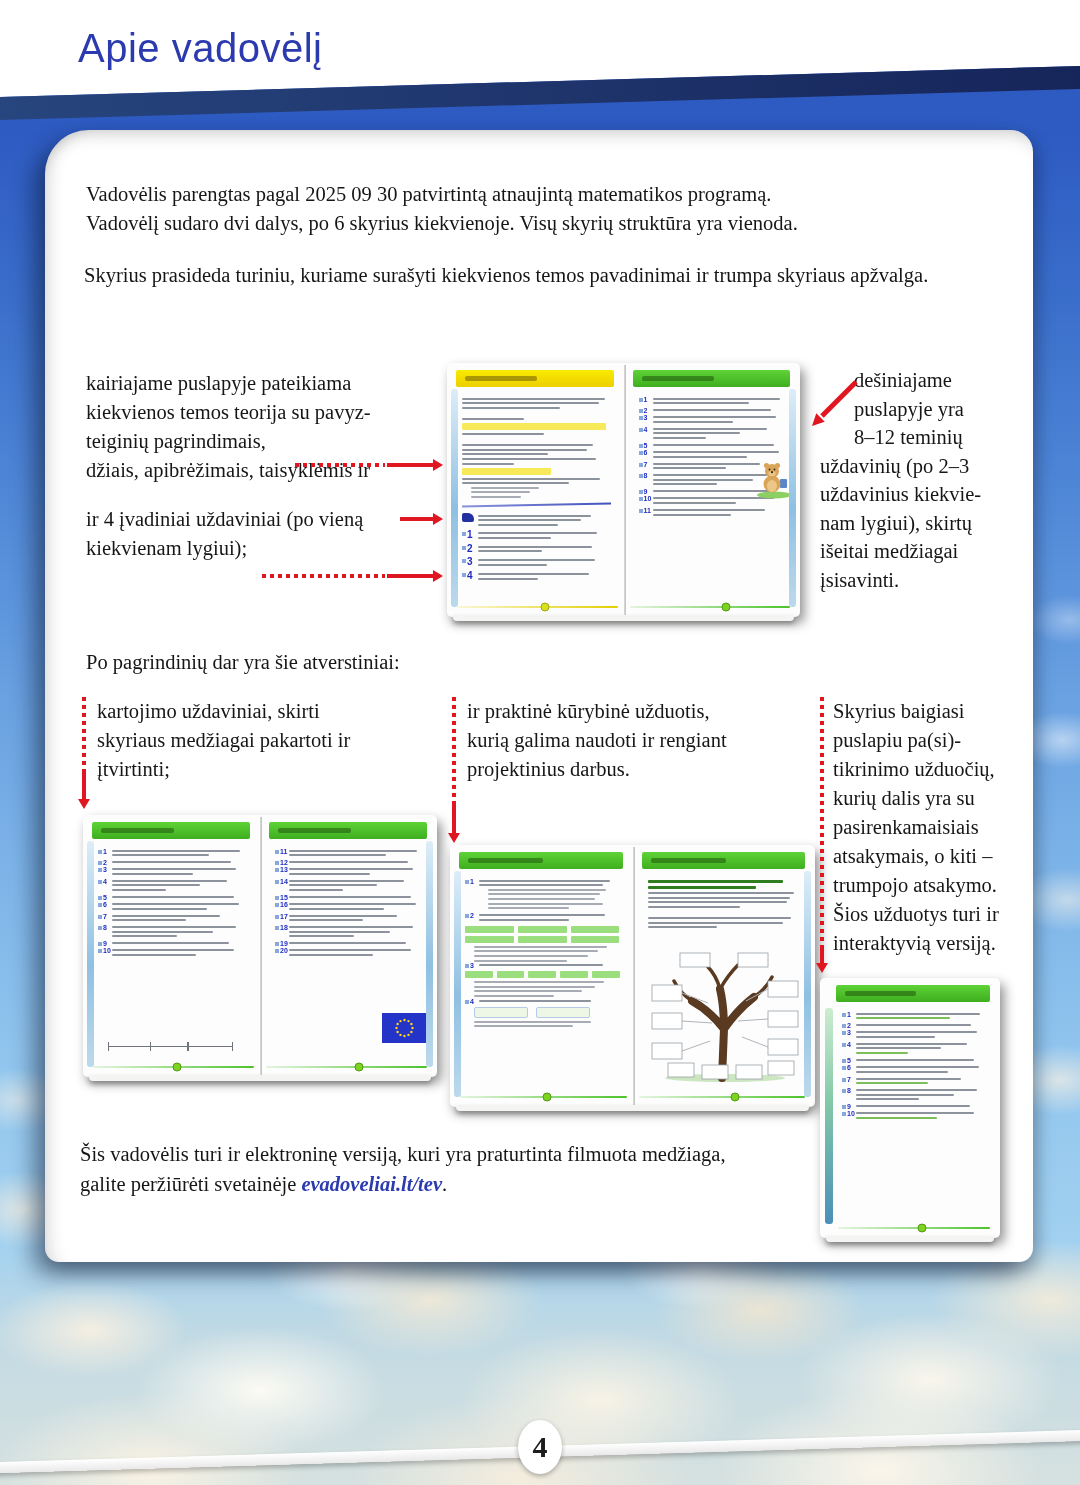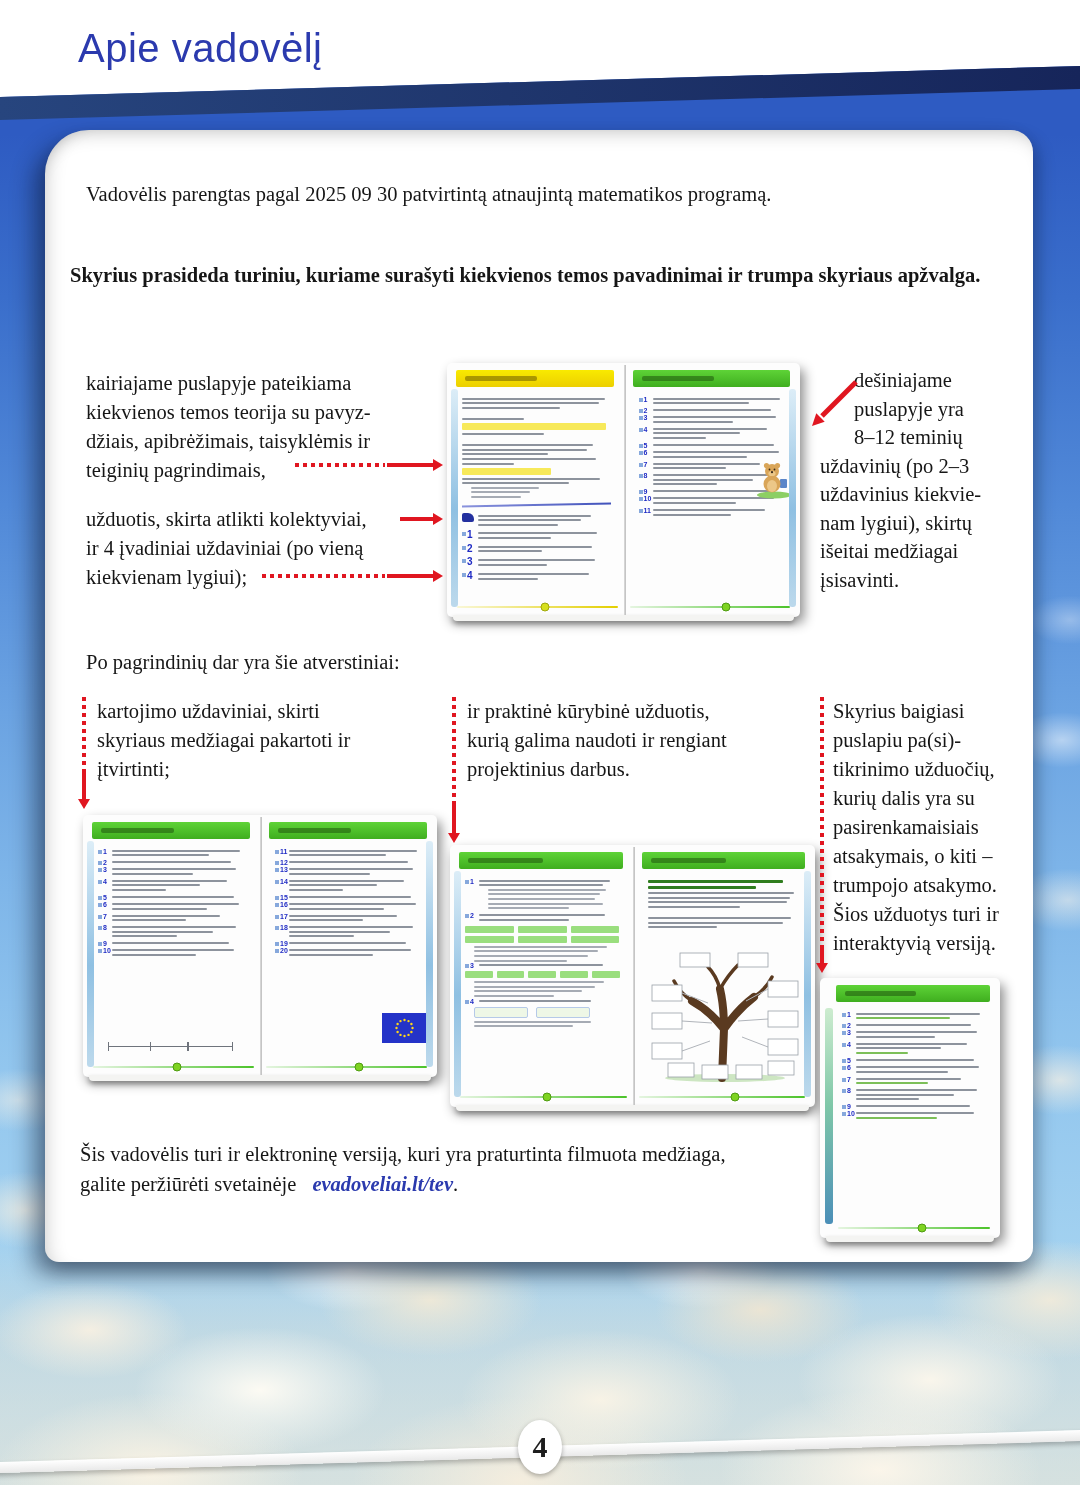--- a/index.html
+++ b/index.html
@@ -37,21 +37,21 @@
     font:400 40px/48px "Liberation Sans",sans-serif;color:#2b3aae;letter-spacing:.5px;}
   
   .card{position:absolute;left:45px;top:130px;width:988px;height:1132px;background:#fff;z-index:2;
     border-radius:44px 22px 14px 14px;
     box-shadow:-12px 12px 22px rgba(8,18,40,.45), 6px 8px 16px rgba(8,18,40,.25),
       inset 0 18px 20px -18px rgba(0,0,0,.28), inset 18px 0 20px -18px rgba(0,0,0,.22);}
   
   .txt{position:absolute;z-index:4;font-family:"Liberation Serif",serif;font-size:20.5px;line-height:29px;color:#161616;}
   .ln{white-space:nowrap;}
   .ind{padding-left:34px;}
-  .lnk{color:#2b3aae;font-style:italic;font-weight:700;cursor:pointer;margin-left:11px;}
+  .lnk{color:#2b3aae;font-style:italic;font-weight:700;cursor:pointer;}
   
   .dot-h,.sol-h,.dot-v,.sol-v{position:absolute;z-index:5;}
   .dot-h{height:4px;background:repeating-linear-gradient(90deg,#e01620 0 4px,transparent 4px 8px);}
   .sol-h{height:3.5px;background:#e01620;}
   .sol-h::after{content:"";position:absolute;right:-10px;top:50%;transform:translateY(-50%);
     border-left:10px solid #e01620;border-top:6px solid transparent;border-bottom:6px solid transparent;}
   .dot-v{width:4px;background:repeating-linear-gradient(180deg,#e01620 0 4px,transparent 4px 8px);}
   .sol-v{width:3.5px;background:#e01620;}
   .sol-v::after{content:"";position:absolute;bottom:-10px;left:50%;transform:translateX(-50%);
     border-top:10px solid #e01620;border-left:6px solid transparent;border-right:6px solid transparent;}
@@ -121,33 +121,33 @@
   <div class="clouds"></div>
 
   <div class="hdr"></div>
   <div class="band"></div>
   <div class="title">Apie vadovėlį</div>
 
   <div class="card"></div>
 
   <div class="txt" style="left:86px;top:180px;">
     <div class="ln">Vadovėlis parengtas pagal 2025 09 30 patvirtintą atnaujintą matematikos programą.</div>
-  </div>
-  <div class="txt" style="left:70px;top:261px;font-weight:bold;">
+    <div class="ln">Vadovėlį sudaro dvi dalys, po 6 skyrius kiekvienoje. Visų skyrių struktūra yra vienoda.</div>
+  </div>
+  <div class="txt" style="left:84px;top:261px;">
     <div class="ln">Skyrius prasideda turiniu, kuriame surašyti kiekvienos temos pavadinimai ir trumpa skyriaus apžvalga.</div>
   </div>
 
   <div class="txt" style="left:86px;top:369px;">
     <div class="ln">kairiajame puslapyje pateikiama</div>
     <div class="ln">kiekvienos temos teorija su pavyz-</div>
+    <div class="ln">teiginių pagrindimais,</div>
     <div class="ln">džiais, apibrėžimais, taisyklėmis ir</div>
-    <div class="ln">teiginių pagrindimais,</div>
   </div>
   <div class="txt" style="left:86px;top:505px;">
-    <div class="ln">užduotis, skirta atlikti kolektyviai,</div>
     <div class="ln">ir 4 įvadiniai uždaviniai (po vieną</div>
     <div class="ln">kiekvienam lygiui);</div>
   </div>
 
   <div class="txt" style="left:820px;top:366px;line-height:28.5px;">
     <div class="ln ind">dešiniajame</div>
     <div class="ln ind">puslapyje yra</div>
     <div class="ln ind">8–12 teminių</div>
     <div class="ln">uždavinių (po 2–3</div>
     <div class="ln">uždavinius kiekvie-</div>

